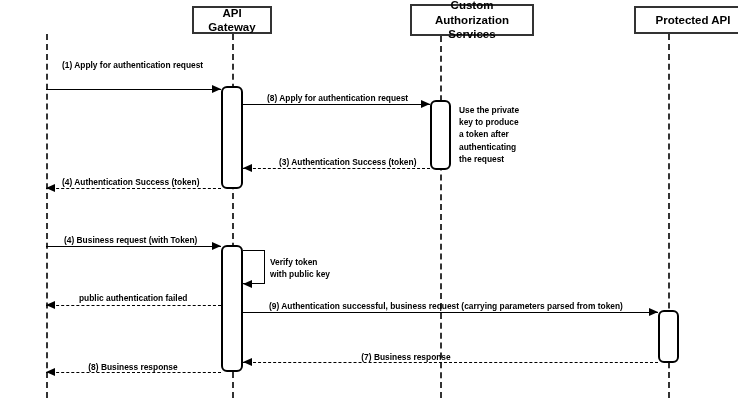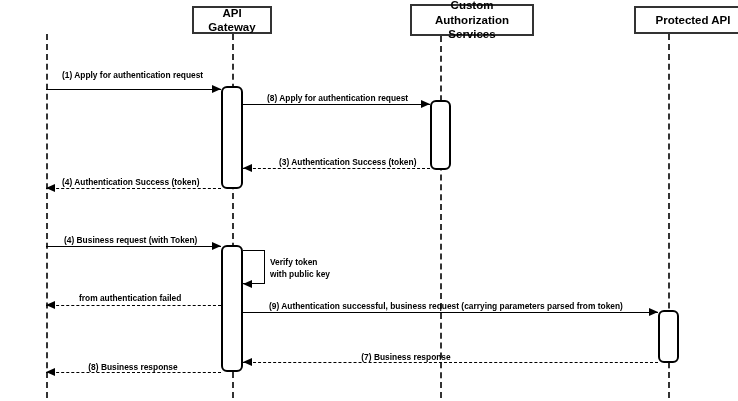--- a/index.html
+++ b/index.html
@@ -118,21 +118,21 @@
     <span>Protected API</span>
   </div>
 
   <div class="activation" style="left:221px; top:86px;  width:22px; height:103px;"></div>
   <div class="activation" style="left:430px; top:100px; width:21px; height:70px;"></div>
   <div class="activation" style="left:221px; top:245px; width:22px; height:127px;"></div>
   <div class="activation" style="left:658px; top:310px; width:21px; height:53px;"></div>
 
   <div class="msg" style="left:46px; top:89px; width:175px;"></div>
   <div class="arrow right" style="left:212px; top:84.5px;"></div>
-  <div class="msg-label" style="left:62px; top:71px;">(1) Apply for authentication request</div>
+  <div class="msg-label" style="left:62px; top:61px;">(1) Apply for authentication request</div>
 
   <div class="msg" style="left:243px; top:104px; width:187px;"></div>
   <div class="arrow right" style="left:421px; top:99.5px;"></div>
   <div class="msg-label" style="left:267px; top:94px;">(8) Apply for authentication request</div>
 
   <div class="msg dashed" style="left:243px; top:168px; width:187px;"></div>
   <div class="arrow left" style="left:243px; top:163.5px;"></div>
   <div class="msg-label" style="left:279px; top:158px;">(3) Authentication Success (token)</div>
 
   <div class="msg dashed" style="left:46px; top:188px; width:175px;"></div>
@@ -143,28 +143,29 @@
   <div class="arrow right" style="left:212px; top:241.5px;"></div>
   <div class="msg-label" style="left:64px; top:236px;">(4) Business request (with Token)</div>
 
   <div class="selfloop" style="left:243px; top:250px; width:22px; height:34px;"></div>
   <div class="arrow left" style="left:243px; top:279.5px;"></div>
   <div class="note" style="left:270px; top:256px; width:70px;">Verify token</div>
   <div class="note" style="left:270px; top:268px; width:76px;">with public key</div>
 
   <div class="msg dashed" style="left:46px; top:305px; width:175px;"></div>
   <div class="arrow left" style="left:46px; top:300.5px;"></div>
-  <div class="msg-label" style="left:79px; top:294px;">from authentication failed</div>
+  <div class="msg-label" style="left:79px; top:294px;">public authentication failed</div>
 
   <div class="msg" style="left:243px; top:312px; width:415px;"></div>
   <div class="arrow right" style="left:649px; top:307.5px;"></div>
   <div class="msg-label" style="left:269px; top:302px;">(9) Authentication successful, business request (carrying parameters parsed from token)</div>
 
   <div class="msg dashed" style="left:243px; top:362px; width:415px;"></div>
   <div class="arrow left" style="left:243px; top:357.5px;"></div>
   <div class="msg-label center" style="left:406px; top:353px;">(7) Business response</div>
 
   <div class="msg dashed" style="left:46px; top:372px; width:175px;"></div>
   <div class="arrow left" style="left:46px; top:367.5px;"></div>
   <div class="msg-label center" style="left:133px; top:363px;">(8) Business response</div>
 
+  <div class="note" style="left:459px; top:104px; width:64px;">Use the private key to produce a token after authenticating the request</div>
 
 </div>
 
 </body></html>

